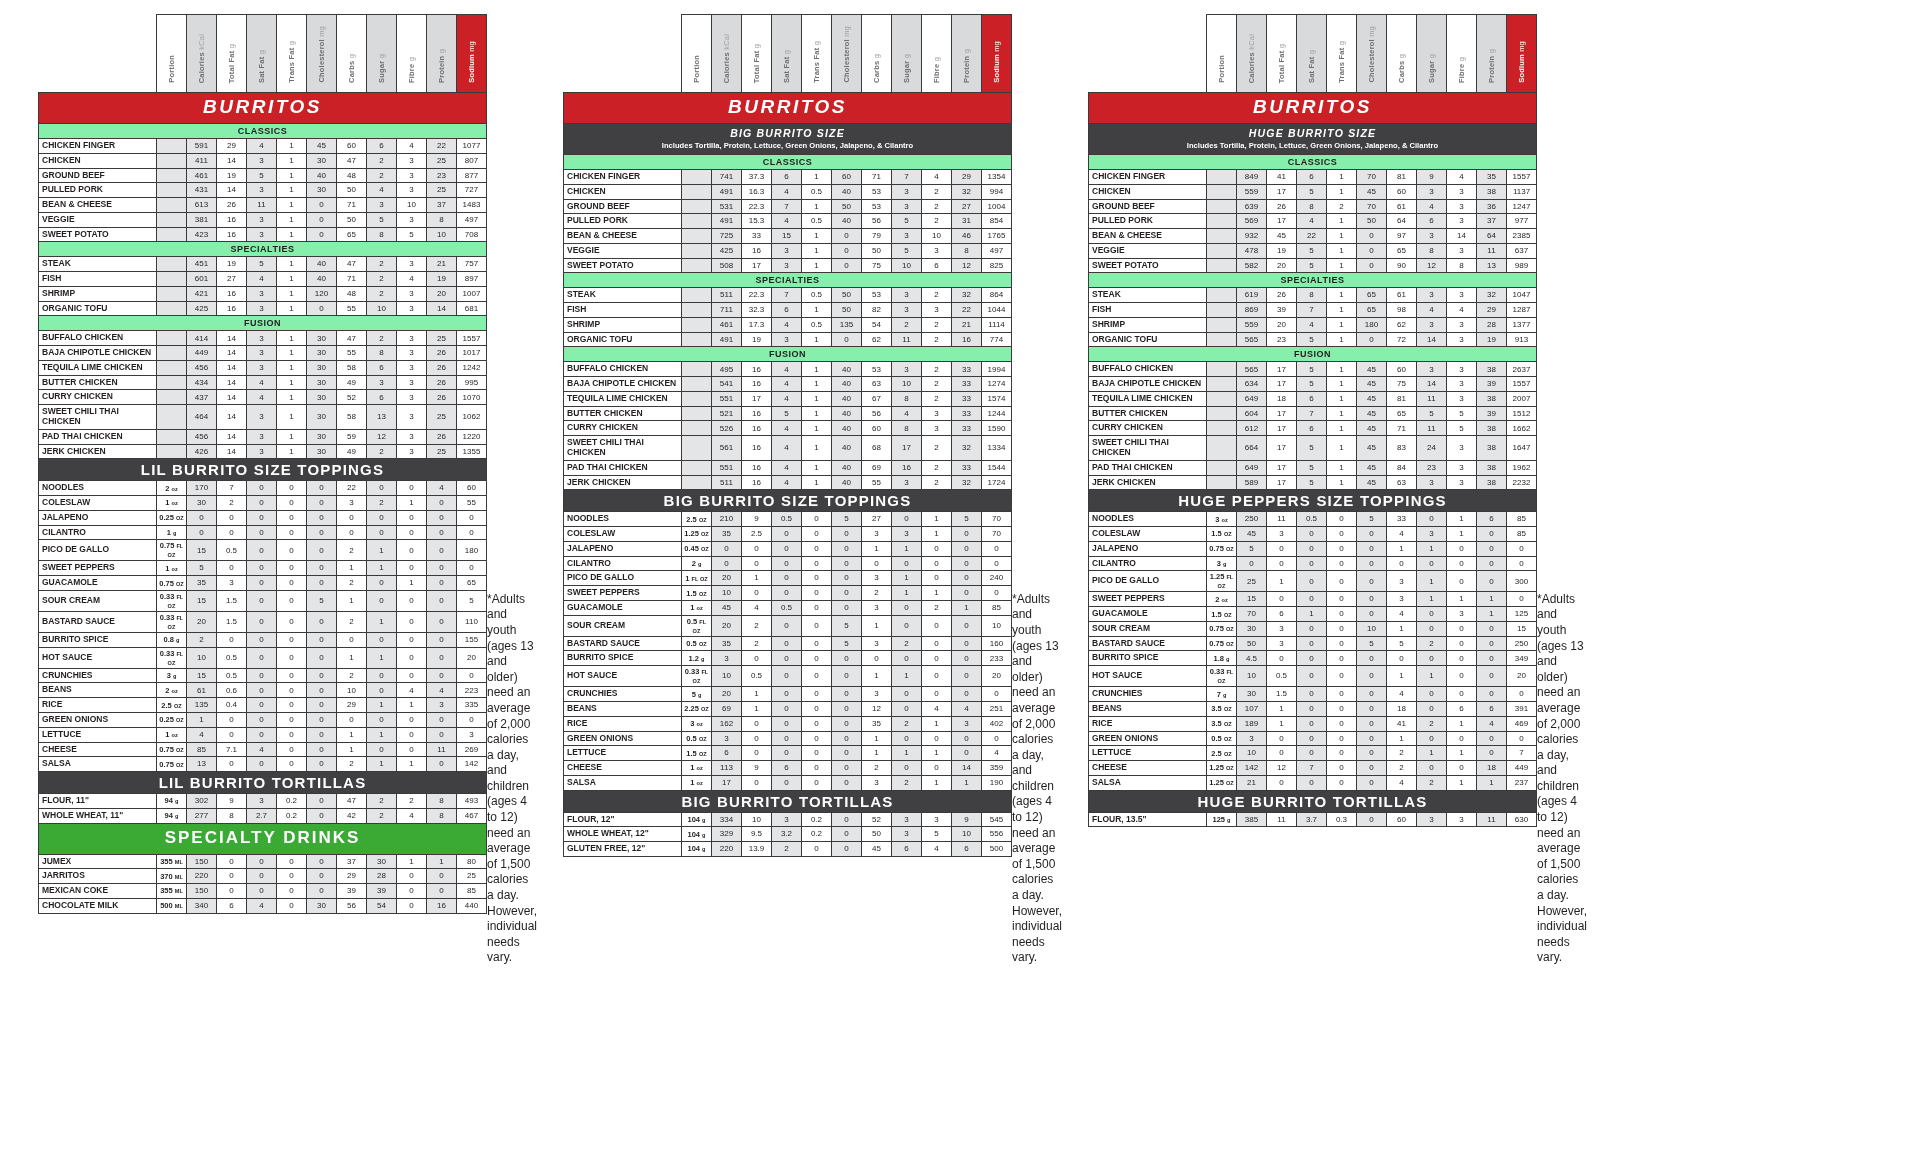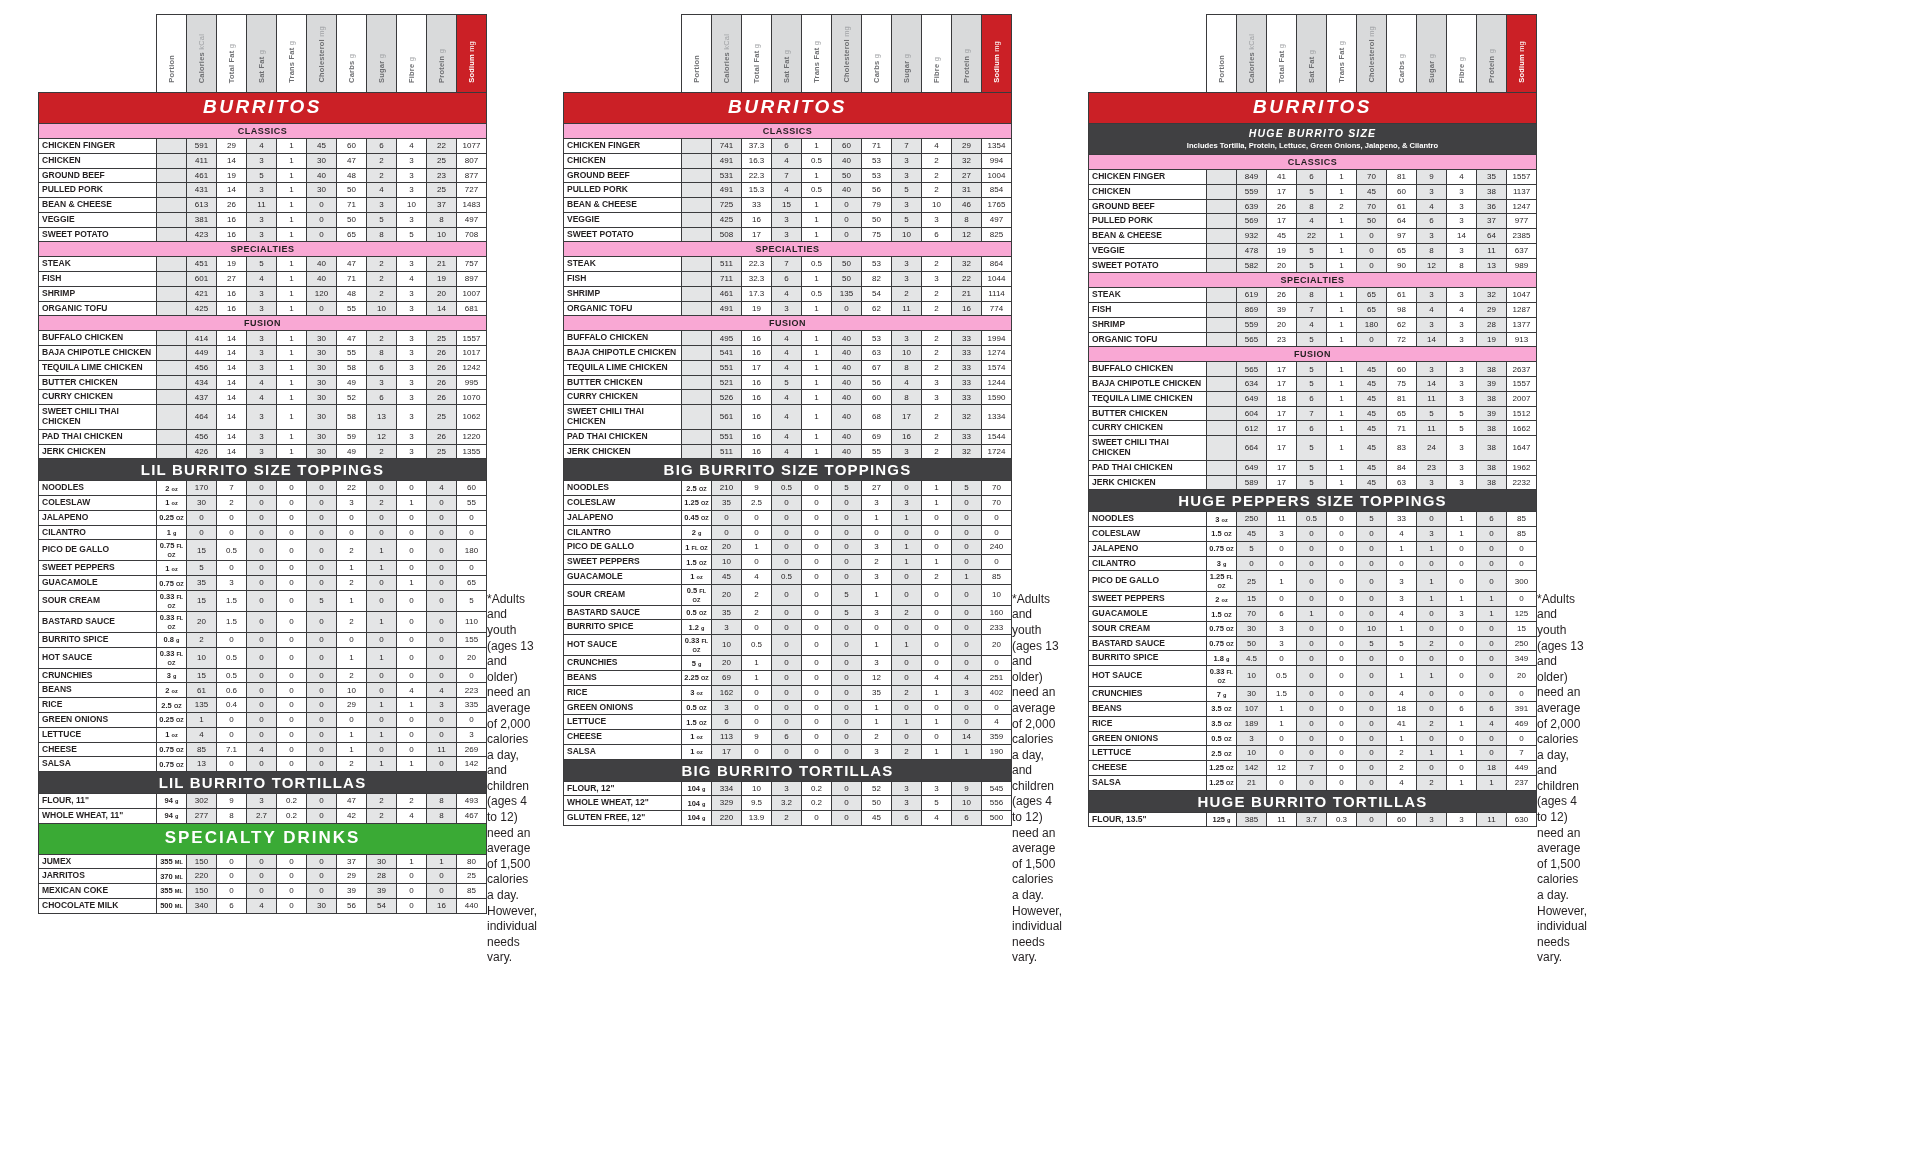--- a/index.html
+++ b/index.html
@@ -53,21 +53,21 @@
   td.banner-red {
     background: var(--red, #cb2026); color: #fff; text-align: center;
     font-size: 19px; font-weight: bold; font-style: italic;
     letter-spacing: 2.5px; padding: 3px 0 5px;
   }
   td.banner-size { background: var(--dark, #404042); color: #fff; text-align: center; padding: 3px 2px 4px; }
   .size-title { font-size: 10.5px; font-weight: bold; font-style: italic; letter-spacing: 1.2px; }
   .size-sub { font-size: 7.6px; font-weight: bold; margin-top: 2px; }
   td.section-head {
     text-align: center; font-weight: bold; font-size: 9px;
-    letter-spacing: .5px; padding: 2px 0; background: #f9a8d4;
+    letter-spacing: .5px; padding: 2px 0; background: #86efac;
   }
   td.banner-dark {
     background: var(--dark, #404042); color: #fff; text-align: center;
     font-weight: bold; font-size: 15px;
     letter-spacing: 1.2px; padding: 2px 0;
   }
   td.banner-green {
     background: var(--green, #3aaa35); color: #fff; text-align: center;
     font-weight: bold; font-size: 17px;
     letter-spacing: 2px; padding: 4px 0 6px;
@@ -781,20 +781,26 @@
               <th class="rot-cell"><span class="rot">Carbs<span class="u"> g</span></span></th>
               <th class="rot-cell shade"><span class="rot">Sugar<span class="u"> g</span></span></th>
               <th class="rot-cell"><span class="rot">Fibre<span class="u"> g</span></span></th>
               <th class="rot-cell shade"><span class="rot">Protein<span class="u"> g</span></span></th>
               <th class="rot-cell sodium"><span class="rot">Sodium<span class="u"> mg</span></span></th>
             </tr>
             <tr>
               <td class="banner-red" colspan="12">BURRITOS</td>
             </tr>
             <tr>
+              <td class="banner-size" colspan="12">
+                <div class="size-title">BIG BURRITO SIZE</div>
+                <div class="size-sub">Includes Tortilla, Protein, Lettuce, Green Onions, Jalapeno, &amp; Cilantro</div>
+              </td>
+            </tr>
+            <tr>
               <td class="section-head" colspan="12">CLASSICS</td>
             </tr>
             <tr>
               <td class="iname">CHICKEN FINGER</td>
               <td class="pcell empty"></td>
               <td class="vcell shade">741</td>
               <td class="vcell">37.3</td>
               <td class="vcell shade">6</td>
               <td class="vcell">1</td>
               <td class="vcell shade">60</td>

